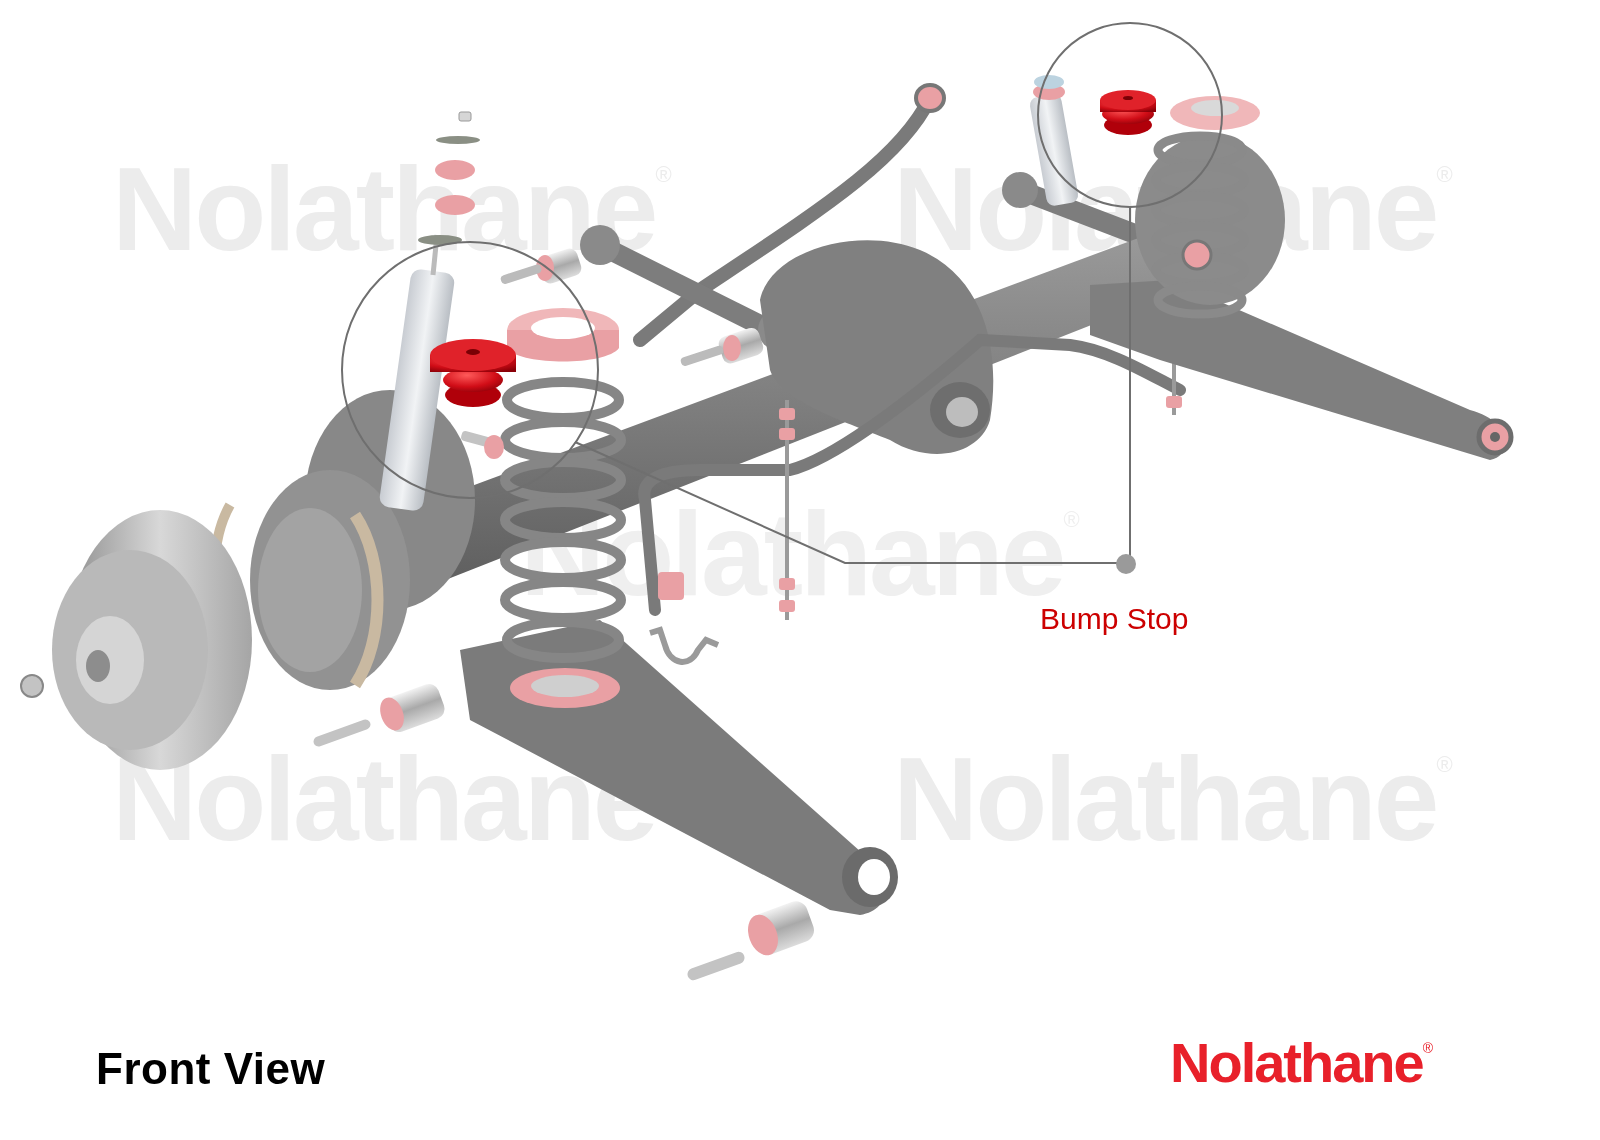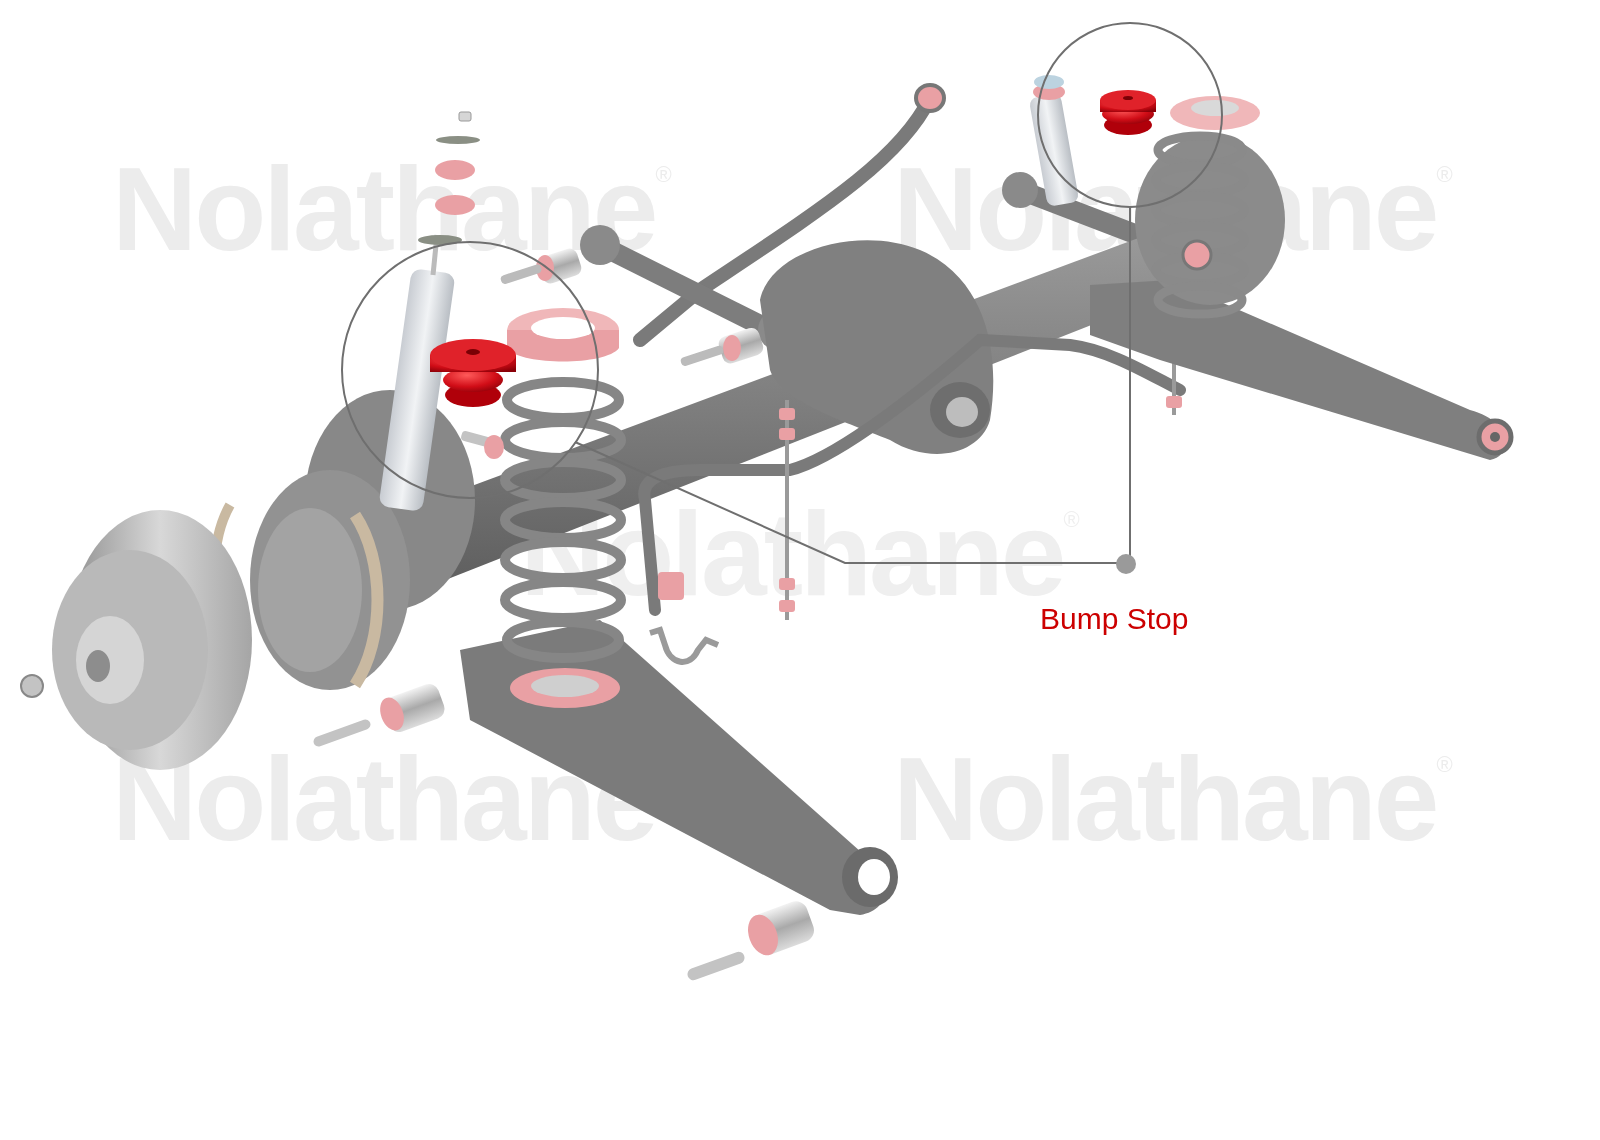--- a/index.html
+++ b/index.html
@@ -190,15 +190,17 @@
       <circle cx="470" cy="370" r="128"></circle>
       <circle cx="1130" cy="115" r="92"></circle>
       <polyline points="575,442 845,563 1125,563"></polyline>
       <polyline points="1130,206 1130,563"></polyline>
     </g>
     <circle cx="1126" cy="564" r="10" fill="#9a9a9a"></circle>
   </svg>
 
   <div class="callout-label" style="color: rgb(204, 0, 0);">Bump Stop</div>
 
-
+  <div class="view-label">Front View</div>
+
+  <div class="brand-logo" style="color: rgb(232, 32, 42);"><span>Nolathane</span><sup>®</sup></div>
 
 </div>
 
 </body></html>

